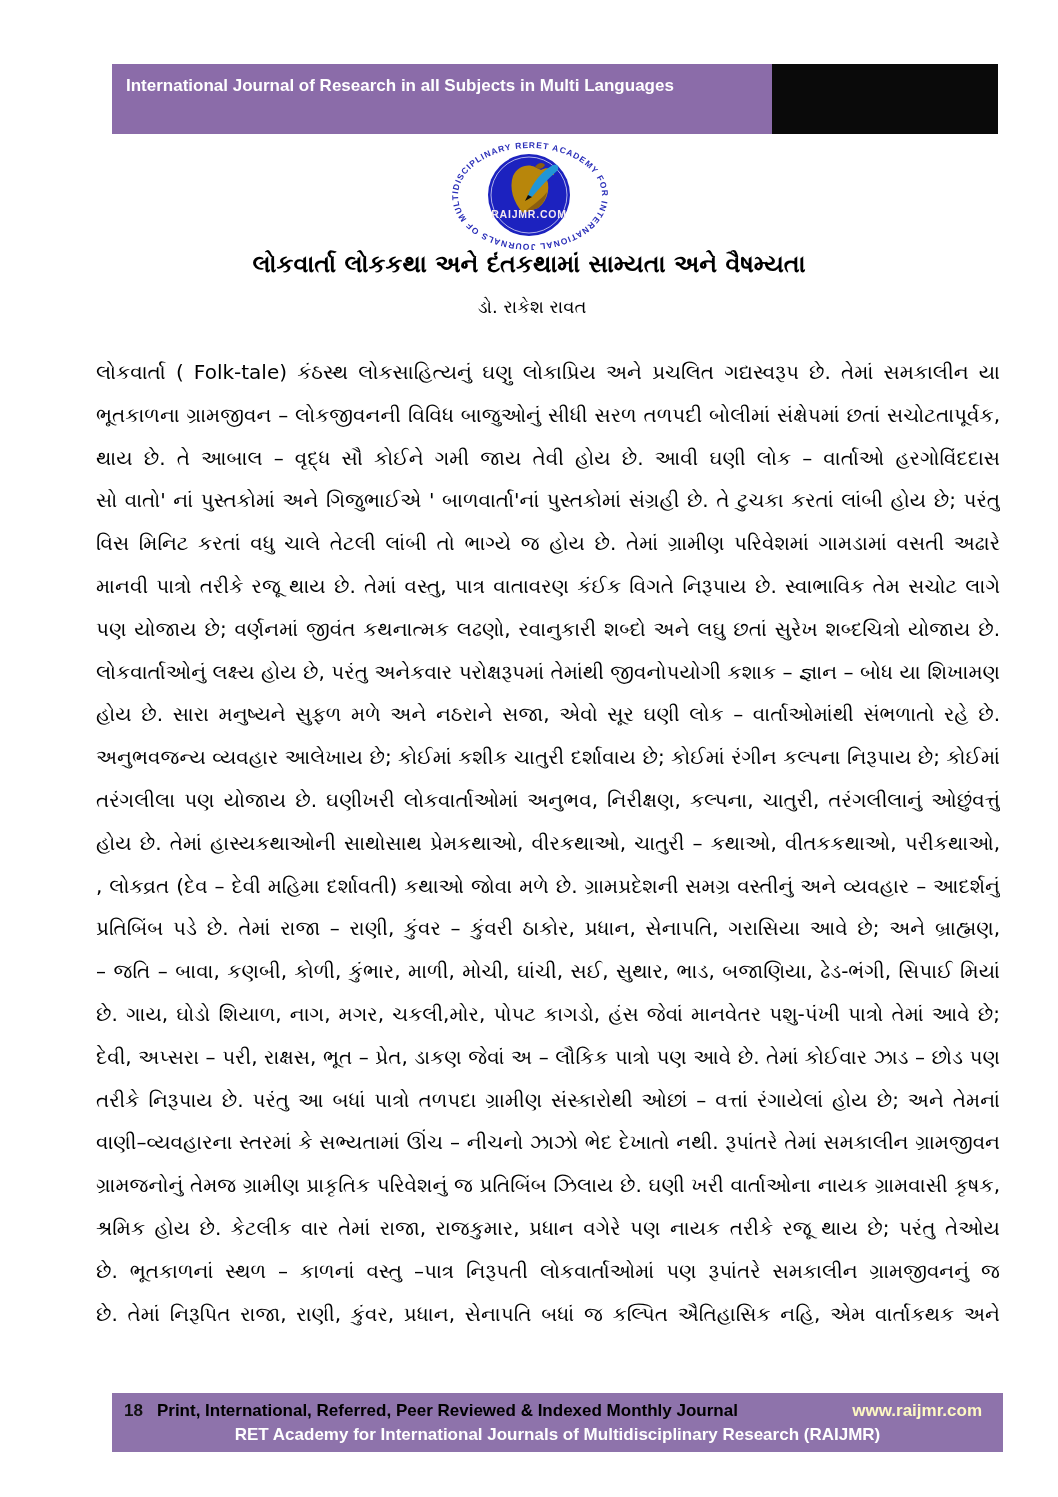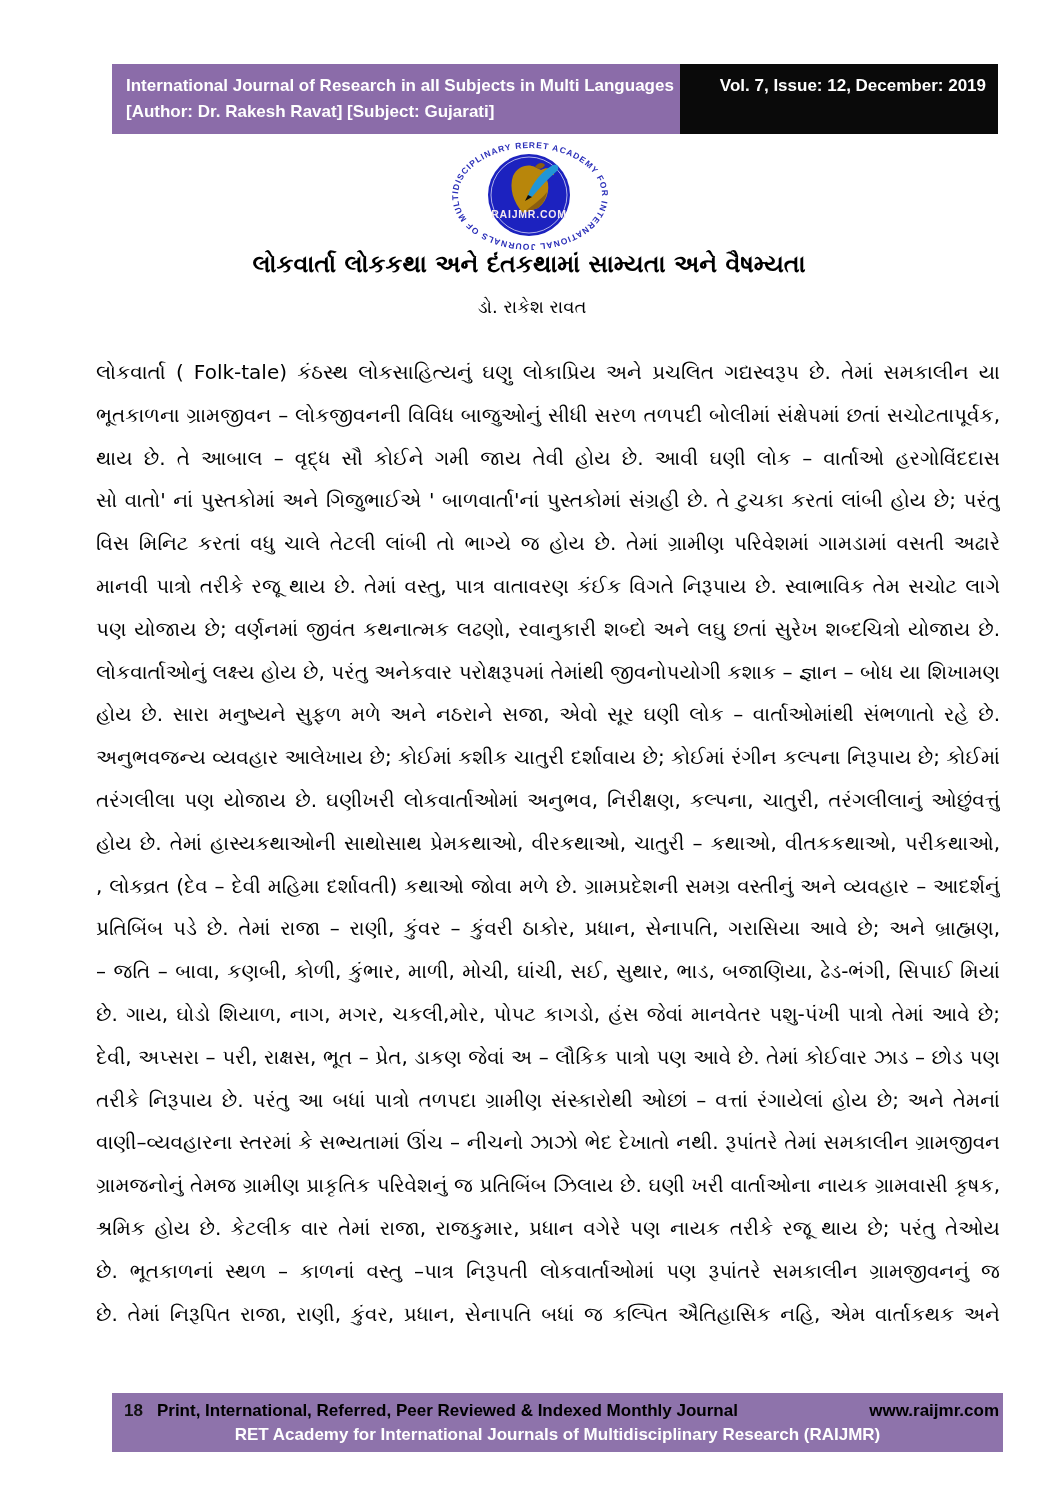--- a/index.html
+++ b/index.html
@@ -4,21 +4,21 @@
 <style>
   html,body { margin:0; padding:0; background:#ffffff; }
   .page {
     position:relative; width:1058px; height:1497px; background:#ffffff;
     font-family:"DejaVu Sans", sans-serif; overflow:hidden;
   }
 
   
   .header { position:absolute; left:112px; top:64px; width:886px; height:70px; display:flex; }
   .header-left {
-    width:568px; background:#8b6ca9; color:#ffffff; box-sizing:border-box;
+    width:660px; background:#8b6ca9; color:#ffffff; box-sizing:border-box;
     padding:9px 0 0 14px; font-family:"Liberation Sans", sans-serif;
     font-weight:bold; font-size:17px; line-height:26px;
   }
   .header-right {
     flex:1; background:#0a0a0a; color:#ffffff; box-sizing:border-box;
     text-align:right; padding:9px 12px 0 0; font-family:"Liberation Sans", sans-serif;
     font-weight:bold; font-size:17px; line-height:26px;
   }
 
   
@@ -40,38 +40,36 @@
     font-size:20px; color:#000000;
     text-align:justify; text-align-last:justify;
   }
 
   
   .footer {
     position:absolute; left:112px; top:1393px; width:891px; height:59px;
     background:#8e73ab; color:#ffffff; box-sizing:border-box;
     font-family:"Liberation Sans", sans-serif; font-weight:bold; font-size:17px;
   }
-  .footer-line1 { display:flex; padding:7px 4px 0 12px; line-height:22px; }
+  .footer-line1 { display:flex; padding:7px 21px 0 12px; line-height:22px; }
   .page-number { color:#111111; margin-right:14px; }
   .footer-journal { flex:1; color:#000000; }
-  .footer-site { color:#000000; }
+  .footer-site { color:#fef9c3; }
   .footer-line2 { text-align:center; padding-top:2px; line-height:22px; }
 </style>
 </head>
 <body>
 
 <div class="page">
 
   <div class="header">
     <div class="header-left">
       <div>International Journal of Research in all Subjects in Multi Languages</div>
-      <div>[Author: Dr. Rakesh Ravat] [Subject: Gujarati]</div>
     </div>
     <div class="header-right">
-      <div>Vol. 7, Issue: 12, December: 2019</div>
     </div>
   </div>
 
   <div class="logo-wrap">
     <svg width="184" height="114" viewBox="0 0 184 114">
       <defs>
         <path id="ringPath" d="M 92 10 A 72 48 0 1 1 91.9 10.001" fill="none"></path>
       </defs>
       <text class="ring-text" fill="#2b2fb8">
         <textPath href="#ringPath" startOffset="0">RET ACADEMY FOR INTERNATIONAL JOURNALS OF MULTIDISCIPLINARY RESEARCH</textPath>

